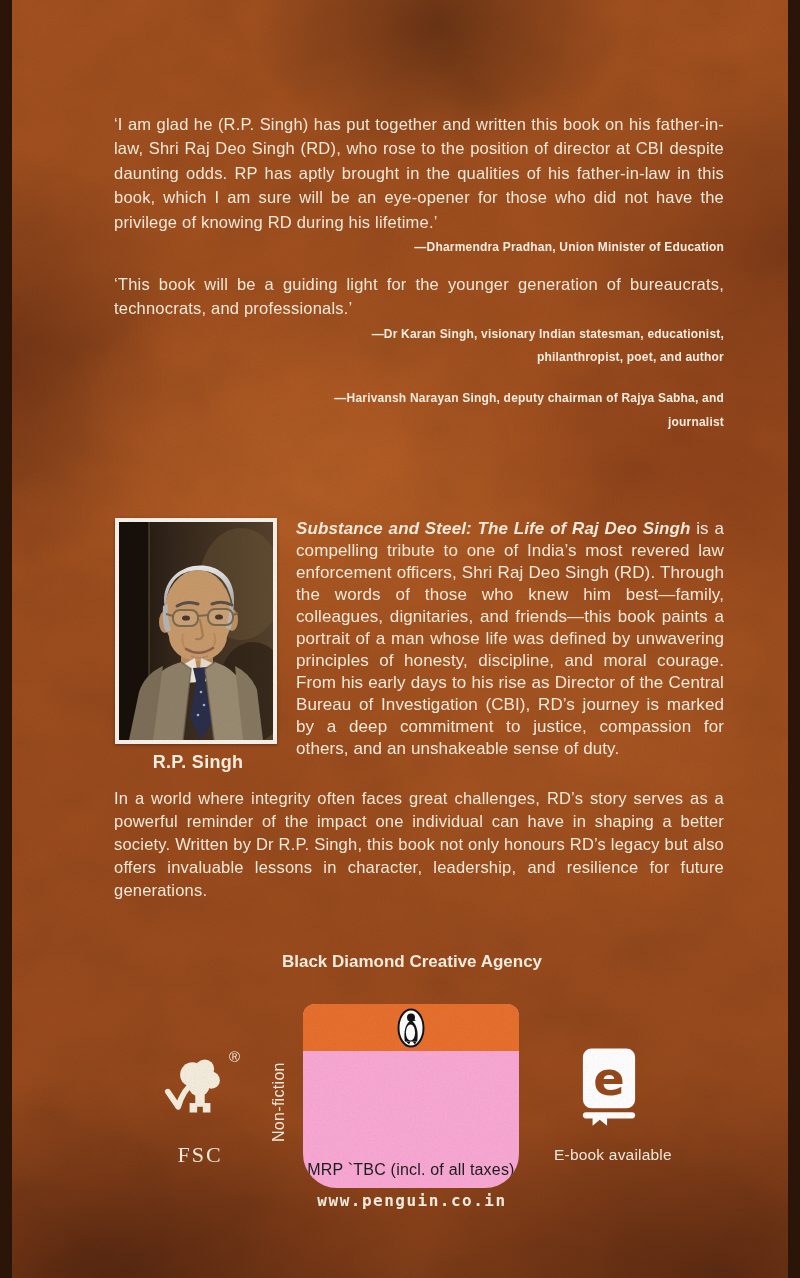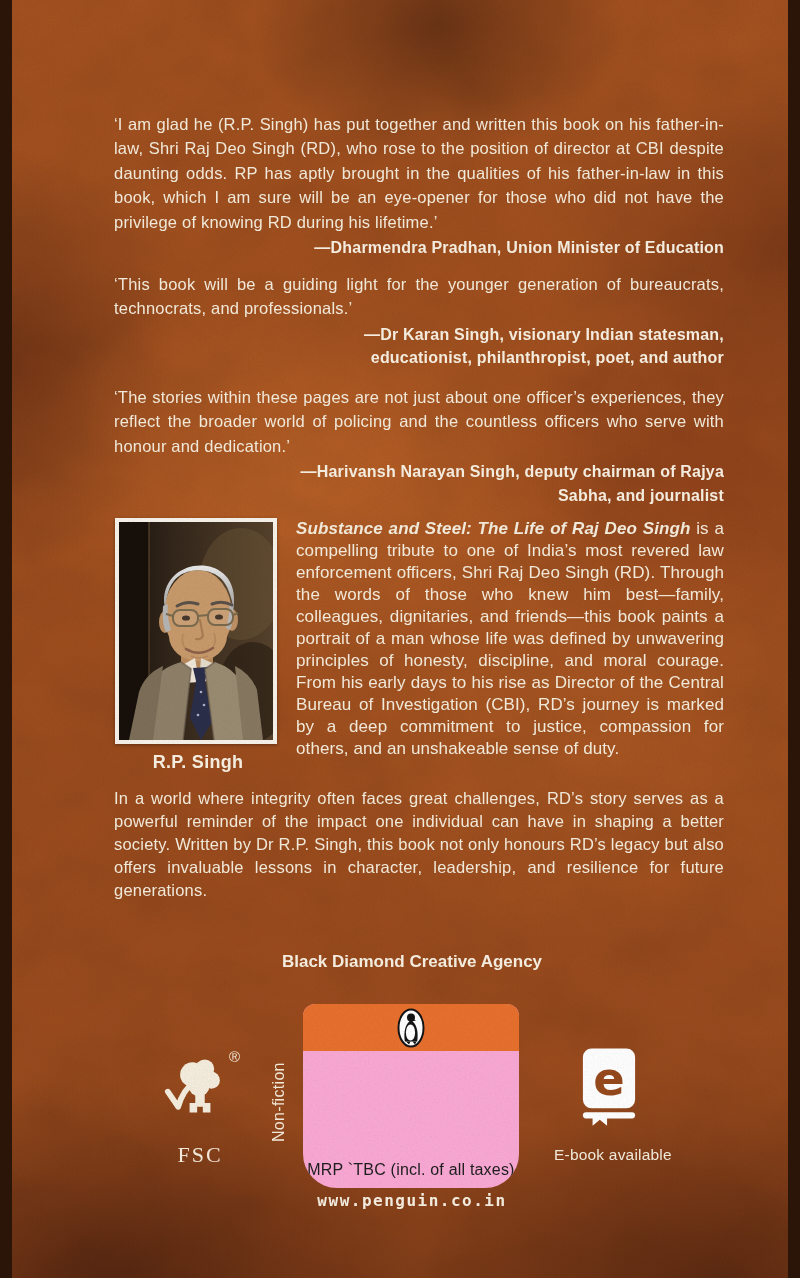--- a/index.html
+++ b/index.html
@@ -30,21 +30,21 @@
   svg.noise.coarse{mix-blend-mode:multiply;opacity:.28;}
   svg.noise.fine{z-index:60;mix-blend-mode:multiply;opacity:.15;}
   .content{position:absolute;inset:0;z-index:10;}
 
   .quote{position:absolute;left:102px;width:610px;}
   .quote p{
     margin:0;font-size:16.5px;line-height:24.4px;letter-spacing:.2px;
     text-align:justify;
   }
   .attribution{
-    margin:2px 0 0 auto;font-weight:700;font-size:16px;line-height:23.5px;
+    margin:2px 0 0 auto;font-weight:700;font-size:12px;line-height:23.5px;
     text-align:right;letter-spacing:.2px;color:#f8f1e3;
   }
   .attr-narrow{width:432px;}
   .q1{top:112px;} .q2{top:272px;} .q3{top:385px;}
 
   .bio-section{position:absolute;left:88px;top:518px;width:624px;display:flex;gap:15px;}
   .bio-left{width:166px;flex:0 0 166px;padding-left:15px;}
   .photo-frame{
     background:#f7f3ea;padding:4px;width:154px;height:218px;
     box-shadow:0 1px 3px rgba(40,15,5,.45);
@@ -117,21 +117,20 @@
       <p>‘I am glad he (R.P. Singh) has put together and written this book on his father-in-law, Shri Raj Deo Singh (RD), who rose to the position of director at CBI despite daunting odds. RP has aptly brought in the qualities of his father-in-law in this book, which I am sure will be an eye-opener for those who did not have the privilege of knowing RD during his lifetime.’</p>
       <div class="attribution">—Dharmendra Pradhan, Union Minister of Education</div>
     </div>
 
     <div class="quote q2">
       <p>‘This book will be a guiding light for the younger generation of bureaucrats, technocrats, and professionals.’</p>
       <div class="attribution attr-narrow">—Dr Karan Singh, visionary Indian statesman, educationist, philanthropist, poet, and author</div>
     </div>
 
     <div class="quote q3">
-      <p>‘The stories within these pages are not just about one officer’s experiences, they reflect the broader world of policing and the countless officers who serve with honour and dedication.’</p>
       <div class="attribution attr-narrow">—Harivansh Narayan Singh, deputy chairman of Rajya Sabha, and journalist</div>
     </div>
 
     <div class="bio-section">
       <div class="bio-left">
         <div class="photo-frame">
           <svg width="154" height="218" viewBox="0 0 154 218">
             <defs>
               <linearGradient id="pbg" x1="0" y1="0" x2="1" y2="0">
                 <stop offset="0" stop-color="#1b130d"></stop>

